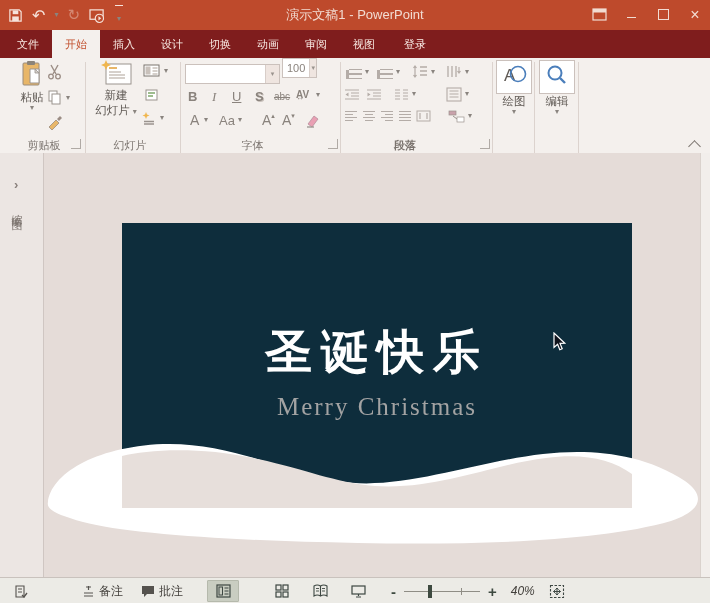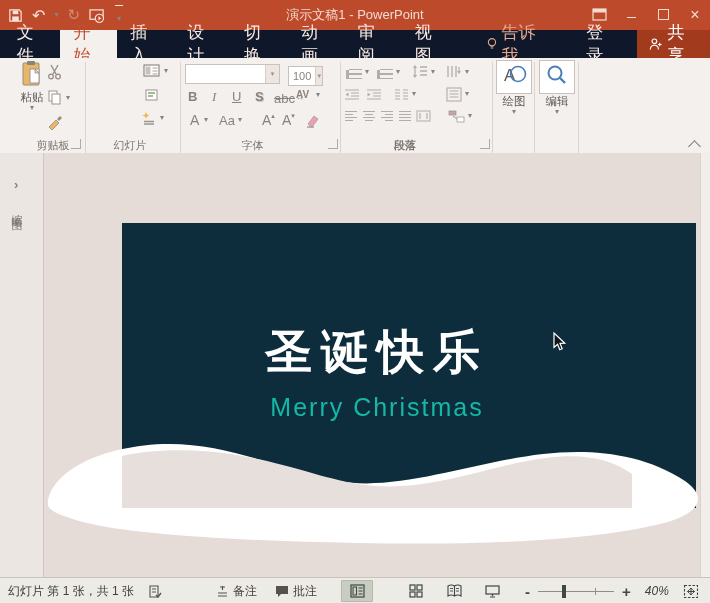--- a/index.html
+++ b/index.html
@@ -11,21 +11,21 @@
   .titlebar{left:0;top:0;width:710px;height:30px;background:#BE4A2C;color:#F6E3DB;}
   .qat{left:8px;top:4px;height:22px;display:flex;align-items:center;gap:9px;color:#F6E3DB;}
   .qat .dis{opacity:.4;}
   .tb-title{left:0;top:0;width:710px;height:30px;display:flex;align-items:center;justify-content:center;
             font-size:13px;color:#F2DCD2;pointer-events:none;}
   .winbtns{right:6px;top:0;height:30px;display:flex;align-items:center;gap:14px;color:#F2DCD2;font-size:13px;}
   .winbtn{width:18px;text-align:center;cursor:default;}
   .maxbox{width:9px;height:9px;border:1px solid #F2DCD2;display:inline-block;}
   .minbar{display:inline-block;width:9px;height:1px;background:#F2DCD2;margin-bottom:2px;}
   
-  .tabrow{left:0;top:30px;width:710px;height:28px;background:#0f172a;display:flex;align-items:stretch;font-size:17px;}
+  .tabrow{left:0;top:30px;width:710px;height:28px;background:#7f1d1d;display:flex;align-items:stretch;font-size:11px;}
   .tab{padding:0 13px;display:flex;align-items:center;color:#F8E9E2;cursor:default;}
   .tab.active{background:#F4F0ED;color:#C2502E;}
   .tellme{display:flex;align-items:center;gap:5px;color:#E5a78F;padding:0 10px;margin-left:18px;}
   .signin{display:flex;align-items:center;color:#FBEFE9;padding:0 12px;margin-left:4px;}
   .share{display:flex;align-items:center;gap:6px;color:#FFFFFF;background:#A23B1E;padding:0 12px;margin-left:8px;}
   
   .ribbon{left:0;top:58px;width:710px;height:95px;background:#F4F0ED;border-bottom:1px solid #D5CCC7;}
   .gsep{position:absolute;top:4px;width:1px;height:128px;background:#DCD3CE;}
   .glabel{position:absolute;top:80px;font-size:11px;color:#7B746F;text-align:center;}
   .dlg{position:absolute;top:81px;width:9px;height:9px;border-left:1px solid #9a938e;border-bottom:1px solid #9a938e;transform:rotate(-90deg);opacity:.75;}
@@ -38,25 +38,25 @@
   .combo .val{padding:0 4px;font-size:11px;color:#8a837d;}
   .plines{display:inline-block;background:repeating-linear-gradient(to bottom,#b4aca7 0 1.5px,transparent 1.5px 4.5px);}
   .chev-up{width:8px;height:8px;border-left:1.5px solid #7b746f;border-top:1.5px solid #7b746f;transform:rotate(45deg);}
   
   .main{left:0;top:153px;width:710px;height:424px;background:#E5DCD8;}
   .leftpane{left:0;top:153px;width:43px;height:424px;background:#ECE6E3;border-right:1px solid #CFC6C2;}
   .pane-expand{position:absolute;left:13px;top:24px;color:#8a817c;font-size:13px;font-weight:bold;cursor:default;}
   .pane-label{position:absolute;left:9px;top:52px;writing-mode:vertical-rl;font-size:11px;color:#7d7570;letter-spacing:3px;}
   .vscroll{left:700px;top:153px;width:10px;height:424px;background:#F2EEEB;border-left:1px solid #DAD2CD;}
   .workspace{left:43px;top:153px;width:657px;height:424px;overflow:hidden;}
-  .slide{position:absolute;left:79px;top:70px;width:574px;height:285px;background:#0E2D3C;}
+  .slide{position:absolute;left:79px;top:70px;width:510px;height:285px;background:#0E2D3C;}
   .slide-title{position:absolute;left:0;top:98px;width:510px;text-align:center;color:#FFFFFF;
                font-size:47px;font-weight:bold;letter-spacing:9px;white-space:nowrap;}
-  .slide-sub{position:absolute;left:0;top:170px;width:510px;text-align:center;color:#14b8a6;
-             font-family:Liberation Sans, sans-serif;font-size:25px;letter-spacing:2px;white-space:nowrap;}
+  .slide-sub{position:absolute;left:0;top:170px;width:510px;text-align:center;color:#a3a3a3;
+             font-family:Liberation Serif, serif;font-size:25px;letter-spacing:2px;white-space:nowrap;}
   .waves{position:absolute;left:0;top:0;width:657px;height:424px;pointer-events:none;}
   
   .statusbar{left:0;top:577px;width:710px;height:26px;background:#ECEBE6;border-top:1px solid #C9C2BD;
              font-size:12px;color:#44413d;display:flex;align-items:center;}
   .sb-item{display:flex;align-items:center;gap:4px;}
   .viewbtn{width:30px;height:20px;display:flex;align-items:center;justify-content:center;border-radius:1px;}
   .viewbtn.sel{background:#C9CDC1;border:1px solid #B5B9AC;}
   .zoomtrack{width:76px;height:1px;background:#8f8d85;position:relative;}
   .zoomthumb{position:absolute;left:24px;top:-6px;width:4px;height:13px;background:#3E4A40;}
   .zoomtick{position:absolute;left:57px;top:-3px;width:1px;height:7px;background:#8f8d85;}
@@ -100,36 +100,21 @@
 <div class="abs tabrow">
   <div style="width:4px;"></div>
   <div class="tab">文件</div>
   <div class="tab active">开始</div>
   <div class="tab">插入</div>
   <div class="tab">设计</div>
   <div class="tab">切换</div>
   <div class="tab">动画</div>
   <div class="tab">审阅</div>
   <div class="tab">视图</div>
-  <div class="tellme">
-    <svg width="11" height="14" viewBox="0 0 11 14">
-      <circle cx="5.5" cy="5" r="4" fill="none" stroke="#E5A78F" stroke-width="1.2"></circle>
-      <path d="M4 9.5 h3 M4 11.5 h3" stroke="#E5A78F" stroke-width="1.2"></path>
-    </svg>
-    <span>告诉我...</span>
-  </div>
   <div class="signin">登录</div>
-  <div class="share">
-    <svg width="14" height="14" viewBox="0 0 14 14">
-      <circle cx="6" cy="4" r="2.6" fill="none" stroke="#fff" stroke-width="1.3"></circle>
-      <path d="M1.5 13 c0-3 2-4.6 4.5-4.6 s4.5 1.6 4.5 4.6" fill="none" stroke="#fff" stroke-width="1.3"></path>
-      <path d="M10 7.5 h4 M12 5.5 v4" stroke="#fff" stroke-width="1.2"></path>
-    </svg>
-    <span>共享</span>
-  </div>
 </div>
 
 <div class="abs ribbon">
 
   <div class="bigbtn" style="left:6px;width:52px;">
     <svg width="24" height="28" viewBox="0 0 24 28">
       <rect x="3" y="3" width="16" height="22" rx="1" fill="#E8B668" stroke="#9a8c7c" stroke-width="1"></rect>
       <rect x="7" y="1" width="8" height="4" rx="1" fill="#8B8378"></rect>
       <path d="M10 9 h9 v14 h-9 z" fill="#fff" stroke="#9a938e"></path>
       <path d="M15 9 l4 4 h-4 z" fill="#d8d2cc" stroke="#9a938e" stroke-width=".8"></path>
@@ -144,24 +129,34 @@
   </svg>
   <svg class="abs" style="left:48px;top:32px;" width="14" height="15" viewBox="0 0 14 15">
     <rect x="1" y="1" width="8" height="10" fill="#fff" stroke="#9a938e"></rect>
     <rect x="4" y="4" width="8" height="10" fill="#fff" stroke="#9a938e"></rect>
   </svg>
   <span class="abs caret" style="left:66px;top:37px;">▾</span>
   <svg class="abs" style="left:47px;top:56px;" width="16" height="16" viewBox="0 0 16 16">
     <path d="M2 13 l7 -7 3 3 -7 7 z" fill="#E8B668" stroke="#9a8c7c" stroke-width=".8"></path>
     <path d="M10 5 l3 -3 2 2 -3 3 z" fill="#9b8d85"></path>
   </svg>
-  <div class="glabel" style="left:17px;width:72px;">剪贴板</div>
+  <div class="glabel" style="left:8px;width:72px;">剪贴板</div>
   <div class="dlg" style="left:71px;"></div>
   <div class="gsep" style="left:85px;"></div>
 
+  <div class="bigbtn" style="left:90px;width:52px;">
+    <svg width="32" height="26" viewBox="0 0 32 26">
+      <rect x="6" y="4" width="25" height="20" fill="#fff" stroke="#9a938e"></rect>
+      <path d="M9 12 h12 M9 15 h16 M9 18 h16" stroke="#c9c1bb" stroke-width="1.4"></path>
+      <path d="M9 8 h8" stroke="#E8B668" stroke-width="2"></path>
+      <path d="M6 0 l1.5 3.5 3.5 1.5 -3.5 1.5 -1.5 3.5 -1.5 -3.5 -3.5 -1.5 3.5 -1.5 z" fill="#F0B64E"></path>
+    </svg>
+    <div>新建</div>
+    <div><span>幻灯片</span> <span class="caret">▾</span></div>
+  </div>
   <svg class="abs" style="left:143px;top:6px;" width="17" height="13" viewBox="0 0 17 13">
     <rect x="1" y="1" width="15" height="11" fill="#fff" stroke="#7b746f"></rect>
     <rect x="2.5" y="2.5" width="5" height="8" fill="#c9c1bb"></rect>
     <path d="M9.5 4 h5 M9.5 7 h5 M9.5 10 h5" stroke="#c9c1bb" stroke-width="1.3"></path>
   </svg>
   <span class="abs caret" style="left:164px;top:10px;">▾</span>
   <svg class="abs" style="left:144px;top:30px;" width="15" height="14" viewBox="0 0 15 14">
     <rect x="2" y="2" width="11" height="10" fill="#fff" stroke="#9a938e"></rect>
     <path d="M4 5 h7 M4 8 h5" stroke="#7FA86B" stroke-width="1.4"></path>
   </svg>
@@ -170,29 +165,29 @@
     <path d="M2 10.5 h10 M2 13 h10" stroke="#9a938e" stroke-width="1.4"></path>
   </svg>
   <span class="abs caret" style="left:160px;top:57px;">▾</span>
   <div class="glabel" style="left:90px;width:80px;">幻灯片</div>
   <div class="gsep" style="left:180px;"></div>
 
   <div class="combo" style="left:185px;top:6px;width:93px;">
     <span class="val"></span>
     <span class="dd">▾</span>
   </div>
-  <div class="combo" style="left:282px;top:8px;width:33px;margin-left:6px;">
+  <div class="combo" style="left:282px;top:0;width:33px;">
     <span class="val">100</span>
     <span class="dd">▾</span>
   </div>
   <span class="fbtn" style="left:188px;top:31px;font-weight:bold;">B</span>
   <span class="fbtn" style="left:212px;top:31px;font-style:italic;font-family:'Liberation Serif',serif;">I</span>
   <span class="fbtn" style="left:232px;top:31px;text-decoration:underline;">U</span>
   <span class="fbtn" style="left:255px;top:31px;font-weight:bold;text-shadow:1px 1px 0 #c9c1bb;">S</span>
-  <span class="fbtn" style="left:274px;top:33px;font-size:13px;text-decoration:line-through;">abc</span>
+  <span class="fbtn" style="left:274px;top:33px;font-size:10px;text-decoration:line-through;">abc</span>
   <span class="fbtn" style="left:296px;top:31px;font-size:10px;font-weight:bold;">
     <span>AV</span><br>
     <span style="font-size:8px;line-height:2px;display:block;margin-top:-3px;">↔</span>
   </span>
   <span class="abs caret" style="left:316px;top:34px;">▾</span>
   <span class="fbtn" style="left:190px;top:54px;font-size:14px;">A</span>
   <span class="abs caret" style="left:204px;top:59px;">▾</span>
   <span class="fbtn" style="left:219px;top:55px;">Aa</span>
   <span class="abs caret" style="left:238px;top:59px;">▾</span>
   <span class="fbtn" style="left:262px;top:54px;font-size:14px;">
@@ -314,21 +309,20 @@
   </svg>
 </div>
 
 <div class="abs vscroll"></div>
 
 <svg class="abs cursor" width="13" height="20" viewBox="0 0 13 20">
   <path d="M1 1 L1 15.5 L4.6 12.3 L6.8 17.8 L9.2 16.8 L7 11.4 L11.8 11.2 Z" fill="#10131c" stroke="#FFFFFF" stroke-width="1.2"></path>
 </svg>
 
 <div class="abs statusbar">
-  <span style="margin-left:8px;">幻灯片 第 1 张，共 1 张</span>
   <svg style="margin-left:14px;" width="14" height="15" viewBox="0 0 14 15">
     <path d="M2 2 h8 v11 h-8 z" fill="none" stroke="#55524e" stroke-width="1.1"></path>
     <path d="M4 5 h4 M4 8 h4" stroke="#55524e" stroke-width="1"></path>
     <path d="M8 11 l2 2 3 -4" stroke="#55524e" stroke-width="1.3" fill="none"></path>
   </svg>
   <span class="sb-item" style="margin-left:54px;">
     <svg width="13" height="13" viewBox="0 0 13 13">
       <path d="M2 11 h9 M2 8 h9 M4 2 l5 0" stroke="#55524e" stroke-width="1.2"></path>
       <path d="M6.5 1 v4" stroke="#55524e" stroke-width="1.2"></path>
     </svg>

